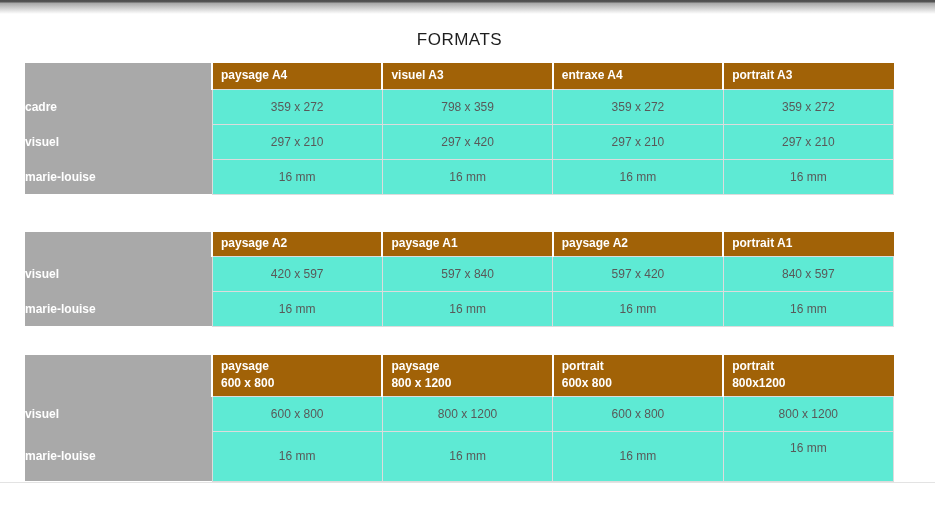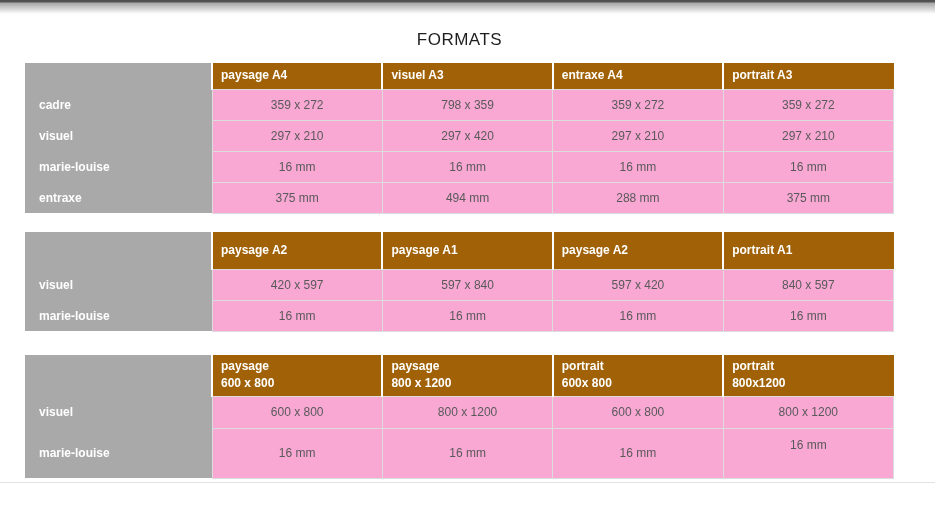--- a/index.html
+++ b/index.html
@@ -43,39 +43,39 @@
     white-space: pre-line;
     line-height: 1.45;
   }
   table.fmt th.corner,
   table.fmt th.rowlabel {
     background: #a9a9a9;
     color: #ffffff;
     font-size: 12px; font-weight: bold;
     text-align: left;
     vertical-align: middle;
-    padding: 3px 14px;
+    padding: 3px 0;
     border: 0;
   }
   table.fmt td {
-    background: #f9a8d4;
+    background: #5eead4;
     color: #595959;
     font-size: 12px;
     text-align: center;
     vertical-align: middle;
     border: 1px solid #dcdcdc;
-    padding: 0 4px;
+    padding: 10px 4px;
   }
 
   #table1 { top: 63px; }
   #table1 thead tr { height: 26px; }
   #table1 tbody tr { height: 31px; }
 
   #table2 { top: 232px; }
-  #table2 thead tr { height: 37px; }
+  #table2 thead tr { height: 24px; }
   #table2 tbody tr { height: 31px; }
 
   #table3 { top: 355px; }
   #table3 thead tr { height: 28px; }
   #table3 tbody tr.r0 { height: 32px; }
   #table3 tbody tr.r1 { height: 50px; }
   #table3 tbody tr.r1 td:last-child { vertical-align: top; padding-top: 9px; }
 
   .bottom-rule {
     position: absolute; left: 0; right: 0; top: 482px;
@@ -120,27 +120,20 @@
         <td>297 x 420</td>
         <td>297 x 210</td>
         <td>297 x 210</td>
       </tr>
       <tr class="r2">
         <th class="rowlabel">marie-louise</th>
         <td>16 mm</td>
         <td>16 mm</td>
         <td>16 mm</td>
         <td>16 mm</td>
-      </tr>
-      <tr class="r3">
-        <th class="rowlabel">entraxe</th>
-        <td>375 mm</td>
-        <td>494 mm</td>
-        <td>288 mm</td>
-        <td>375 mm</td>
       </tr>
     </tbody>
   </table>
 <table class="fmt" id="table2">
     <colgroup>
       <col class="label">
       <col>
       <col>
       <col>
       <col>

